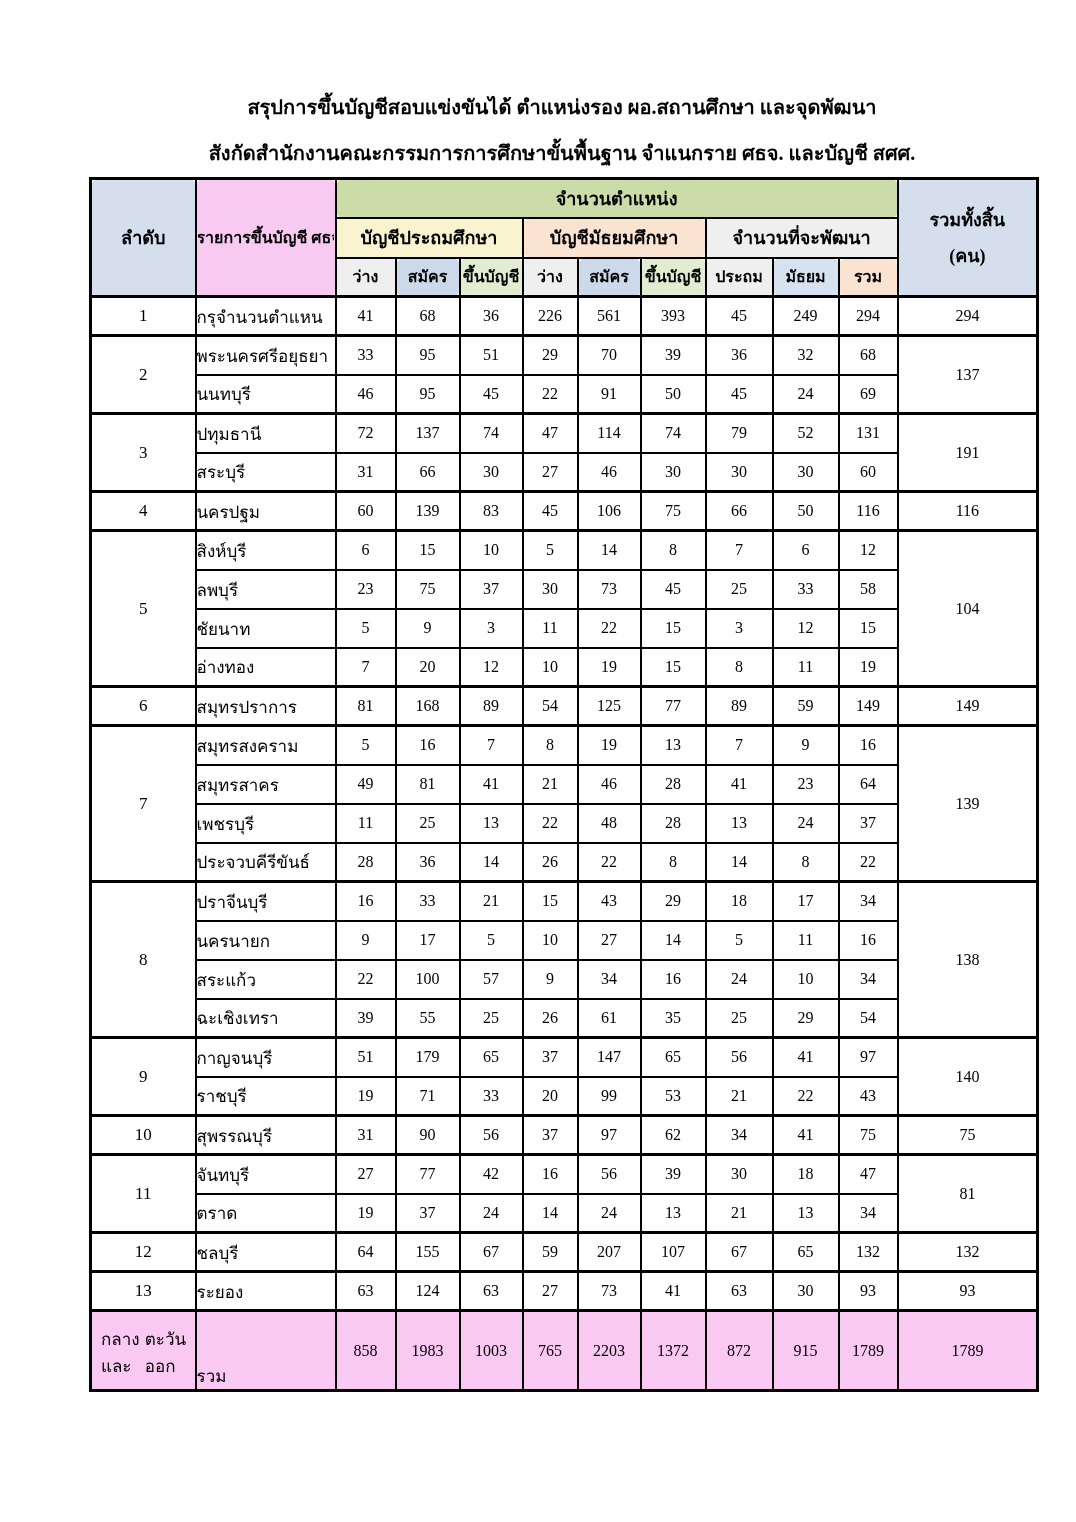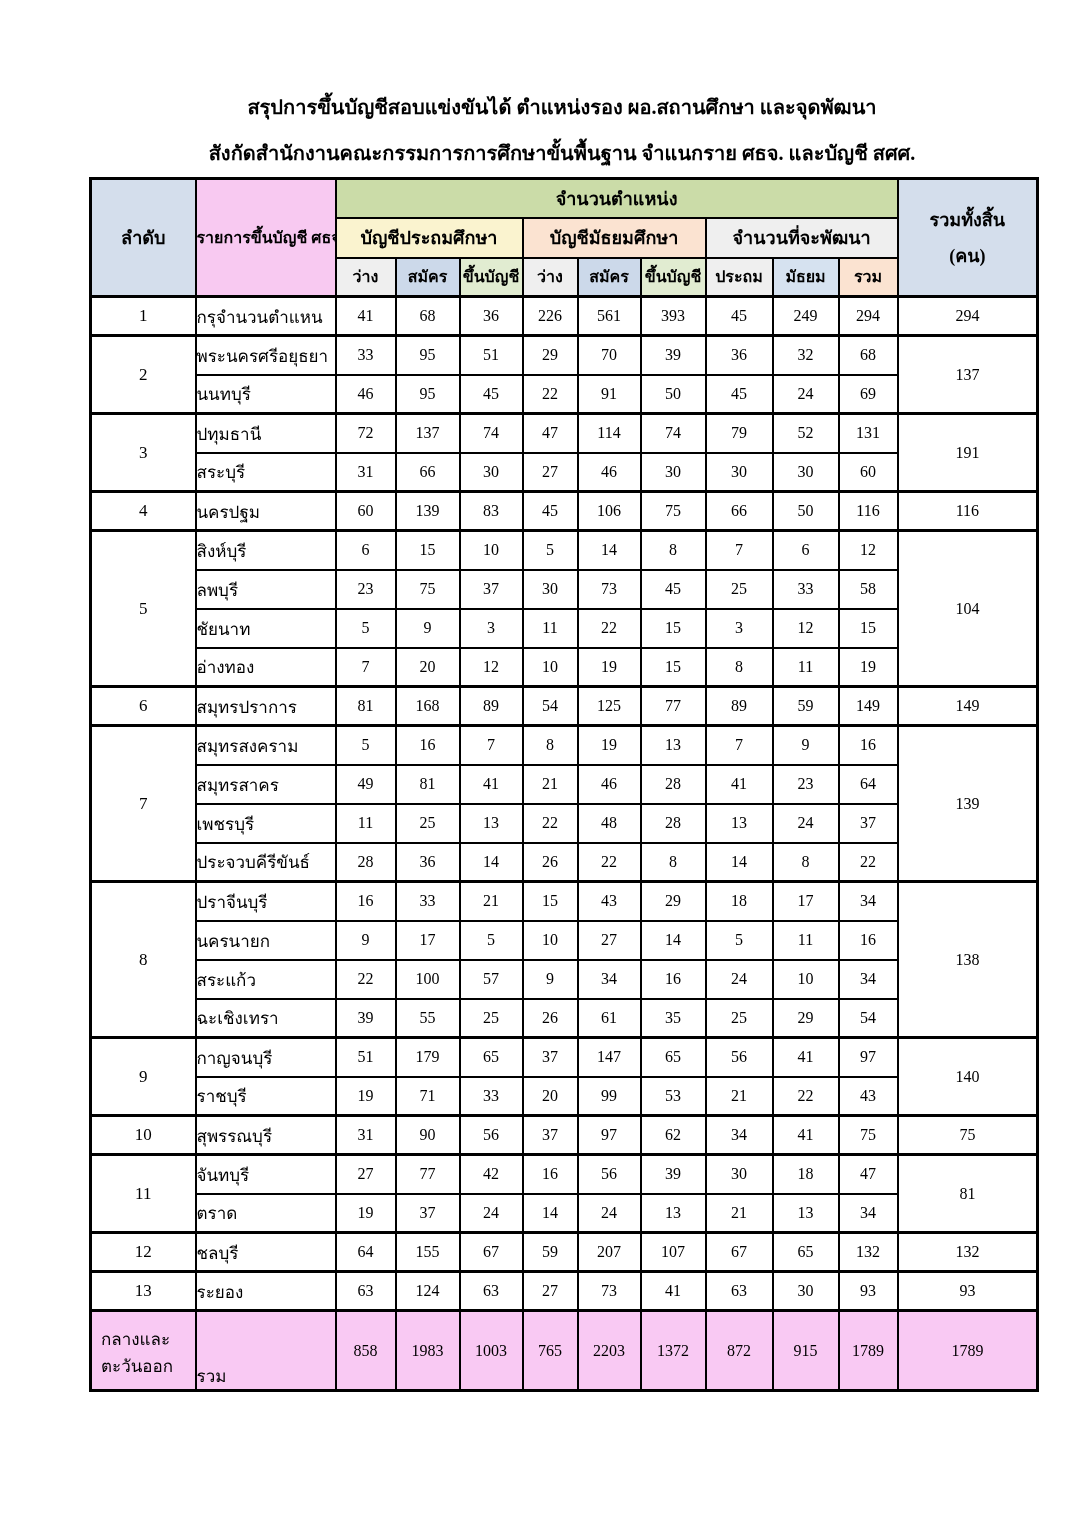--- a/index.html
+++ b/index.html
@@ -29,21 +29,21 @@
     overflow:hidden;
   }
   thead tr.hr1 { height:39px; }
   thead tr.hr2 { height:40px; }
   thead tr.hr3 { height:39px; }
   tbody tr { height:39px; }
   tr.footer-row { height:80px; }
   tr.group-start td, tr.footer-row td { border-top:3px solid #000; }
   thead tr.hr3 th { border-bottom:3px solid #000; }
 
-  thead th { font-weight:bold; white-space:nowrap; }
+  thead th { font-weight:bold; white-space:nowrap;border-radius:8px; }
   .h-main { font-size:18px; }
   .h-list { font-size:16px; }
   .h-sub  { font-size:16px; }
   .h-total div { line-height:22px; }
   .h-total div + div { margin-top:14px; }
 
   .bg-blue     { background:var(--header-blue); }
   .bg-pink     { background:var(--header-pink); }
   .bg-green    { background:var(--header-green); }
   .bg-yellow   { background:var(--header-yellow); }
@@ -55,21 +55,21 @@
   .bg-subpeach { background:var(--sub-peach); }
 
   .no-cell    { text-align:center; font-size:17px; }
   .name-cell  { text-align:left; padding-left:6px; font-size:17px; white-space:nowrap; }
   .val-cell   { text-align:center; font-size:16px; }
   .total-cell { text-align:center; font-size:16px; }
 
   tr.footer-row td { background:var(--footer-pink); }
   .footer-region-inner {
     height:100%; box-sizing:border-box;
-    display:flex; flex-direction:column; justify-content:space-between;
+    display:flex; flex-direction:row; justify-content:space-between;
     padding:10px 4px 8px 9px; font-size:17px; text-align:left;
   }
   .footer-label { vertical-align:bottom; text-align:left; padding:0 0 7px 6px; font-size:17px; }
   .footer-val { text-align:center; font-size:16px; }
 </style>
 </head>
 <body>
 
 <div class="page">
   <div class="title-block">

